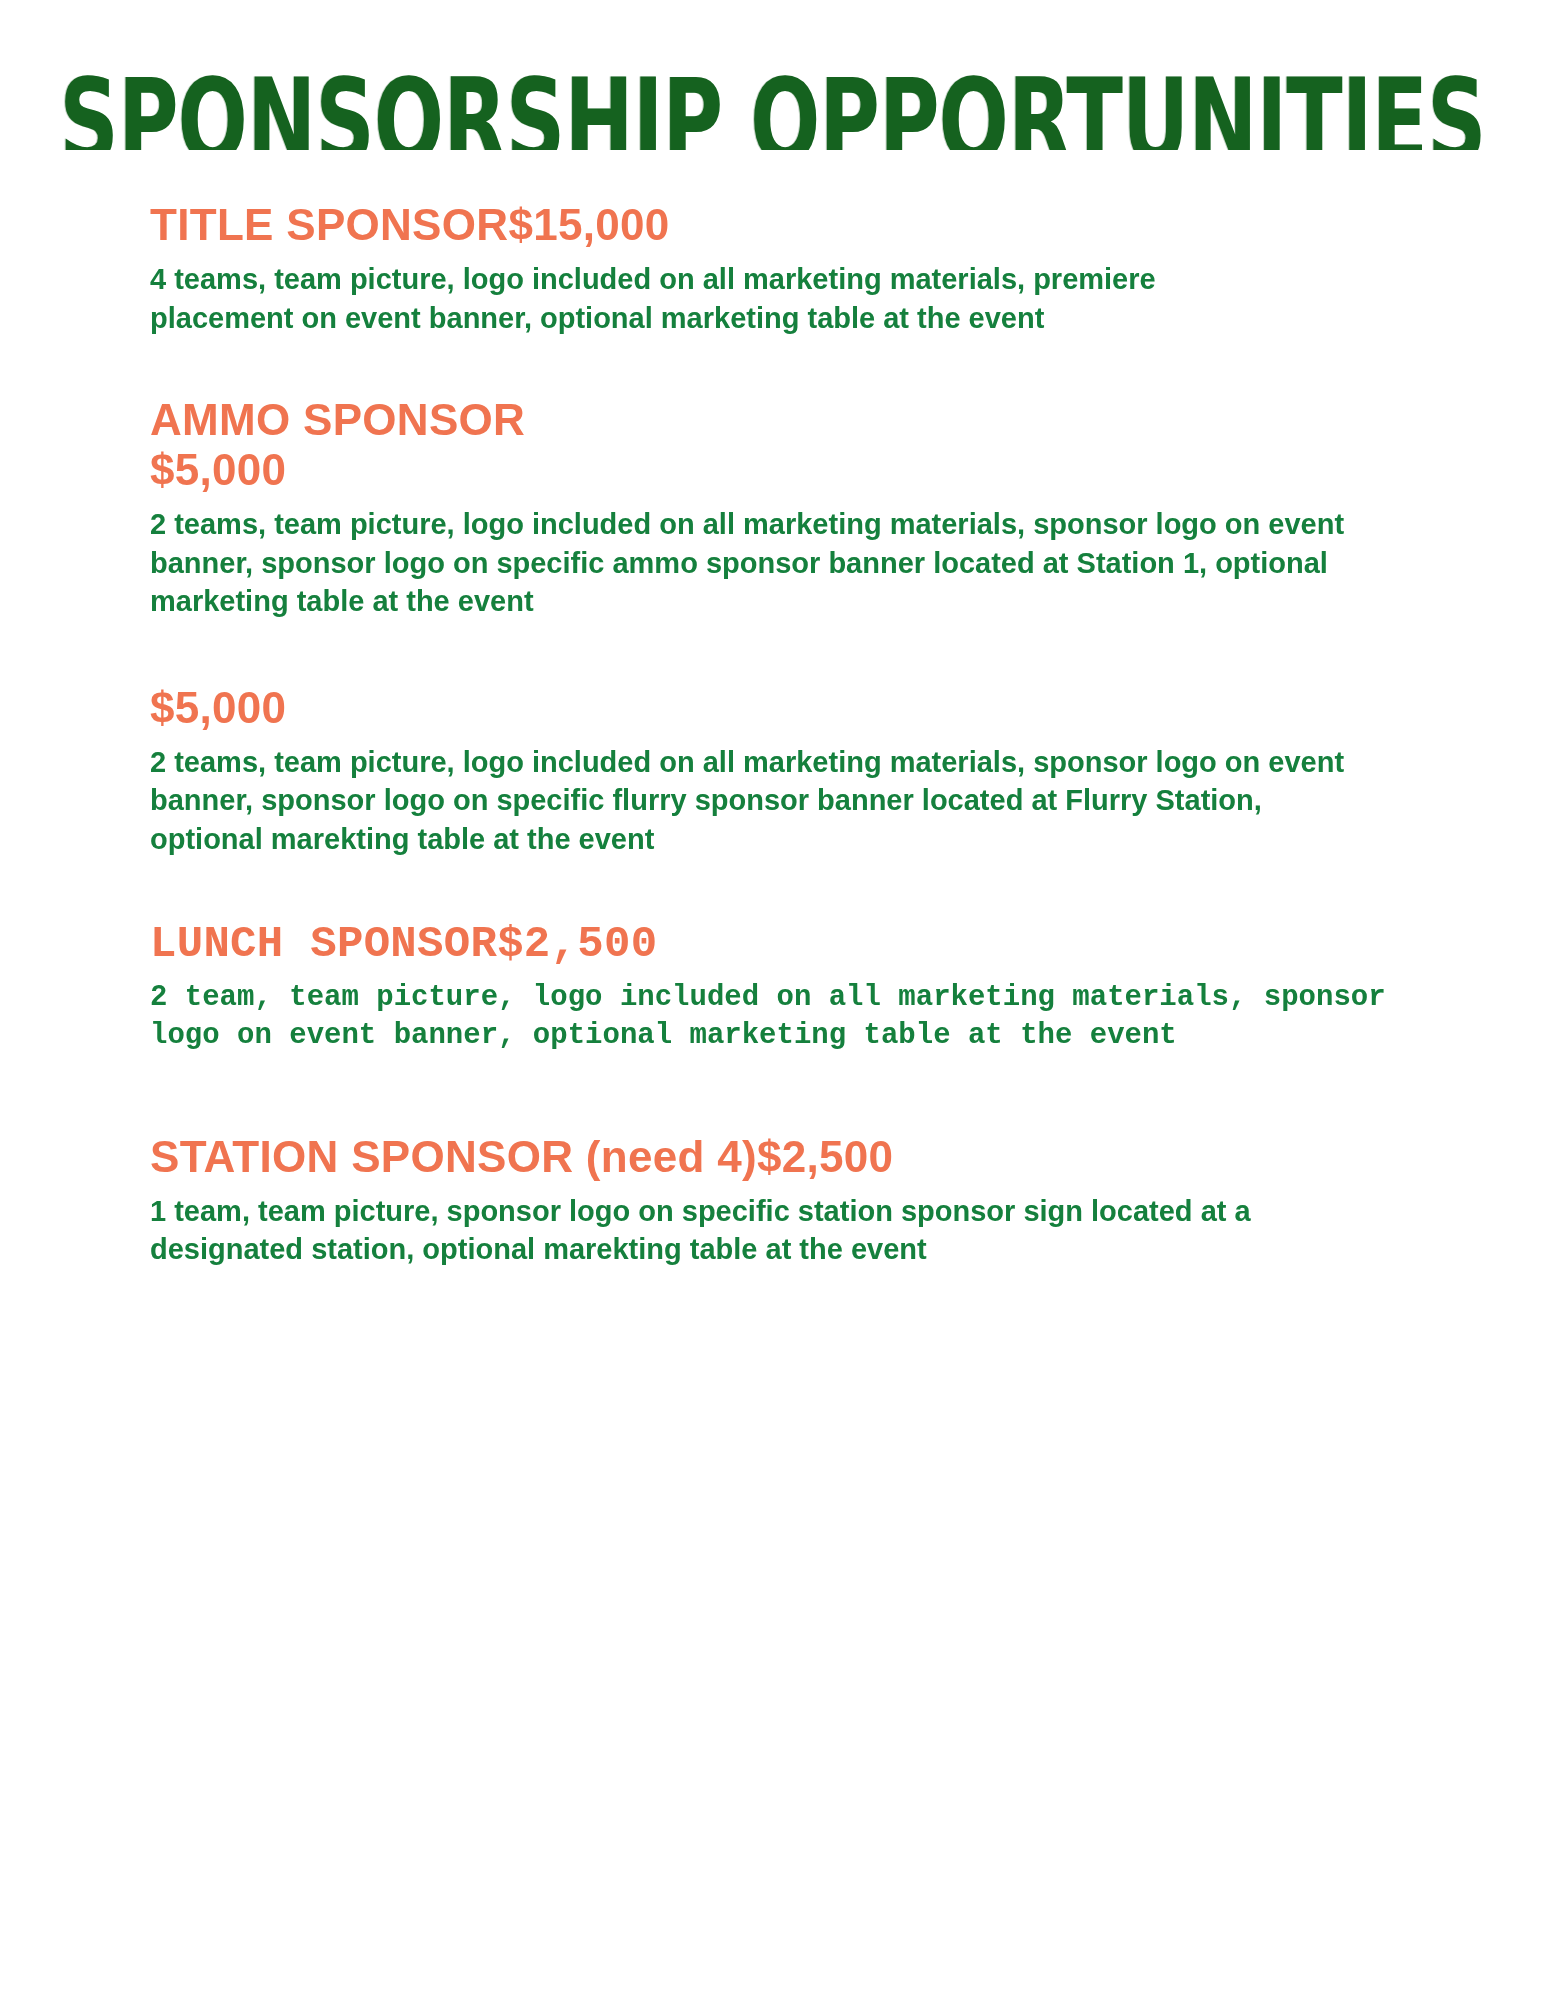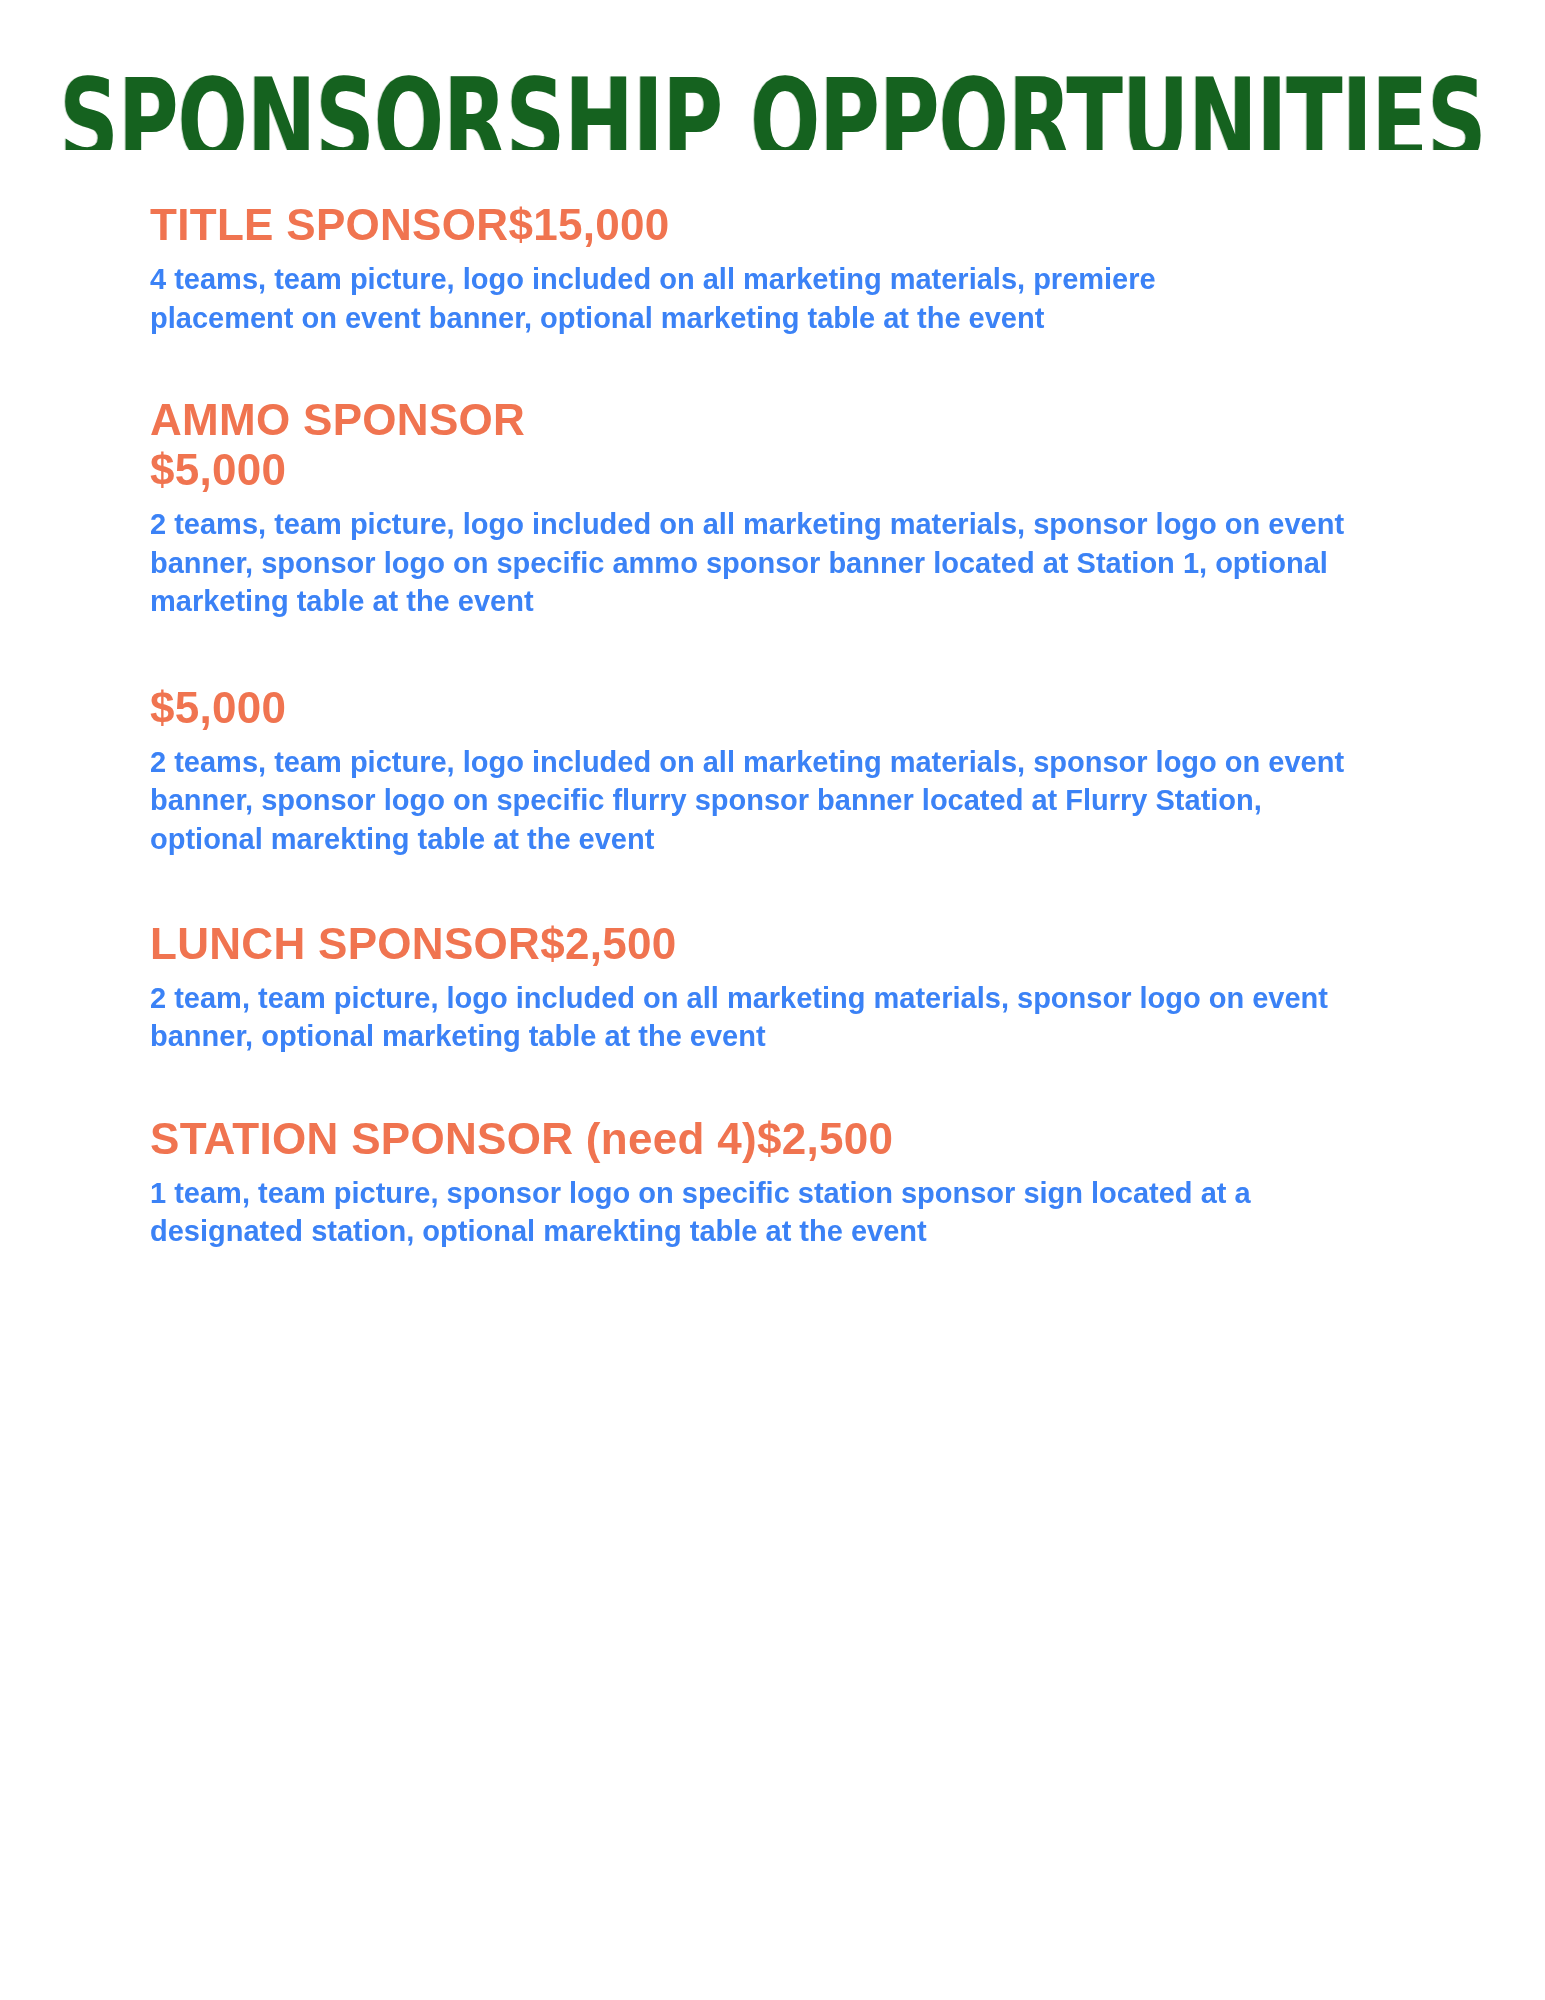--- a/index.html
+++ b/index.html
@@ -73,39 +73,39 @@
   .tier-name {
     white-space: nowrap;
   }
 
   .tier-price {
     white-space: nowrap;
     text-align: right;
   }
 
   .tier-desc {
-    color: #3b82f6;
+    color: #15803d;
     font-size: 29px;
     font-weight: 700;
     line-height: 1.33;
     max-width: 1245px;
   }
 
   
   .tier .tier-head { padding-right: 2px; }
   .tier-1 .tier-head { padding-right: 28px; }
   .tier-2 .tier-head { padding-right: 2px; flex-direction: column; }
   .tier-3 .tier-head { padding-right: 2px; }
   .tier-4 .tier-head { padding-right: 2px; }
   .tier-5 .tier-head { padding-right: 2px; }
 
   .tier-1 { margin-bottom: 58px; }
   .tier-2 { margin-bottom: 62px; }
   .tier-3 { margin-bottom: 60px; }
-  .tier-4 { margin-bottom: 58px; }
+  .tier-4 { margin-bottom: 76px; font-family: Liberation Mono, monospace; }
 
   .tier-1 .tier-desc { max-width: 1120px; }
   .tier-2 .tier-desc { max-width: 1230px; }
   .tier-3 .tier-desc { max-width: 1200px; }
   .tier-4 .tier-desc { max-width: 1270px; }
   .tier-5 .tier-desc { max-width: 1250px; }
 </style>
 </head>
 <body>
 

